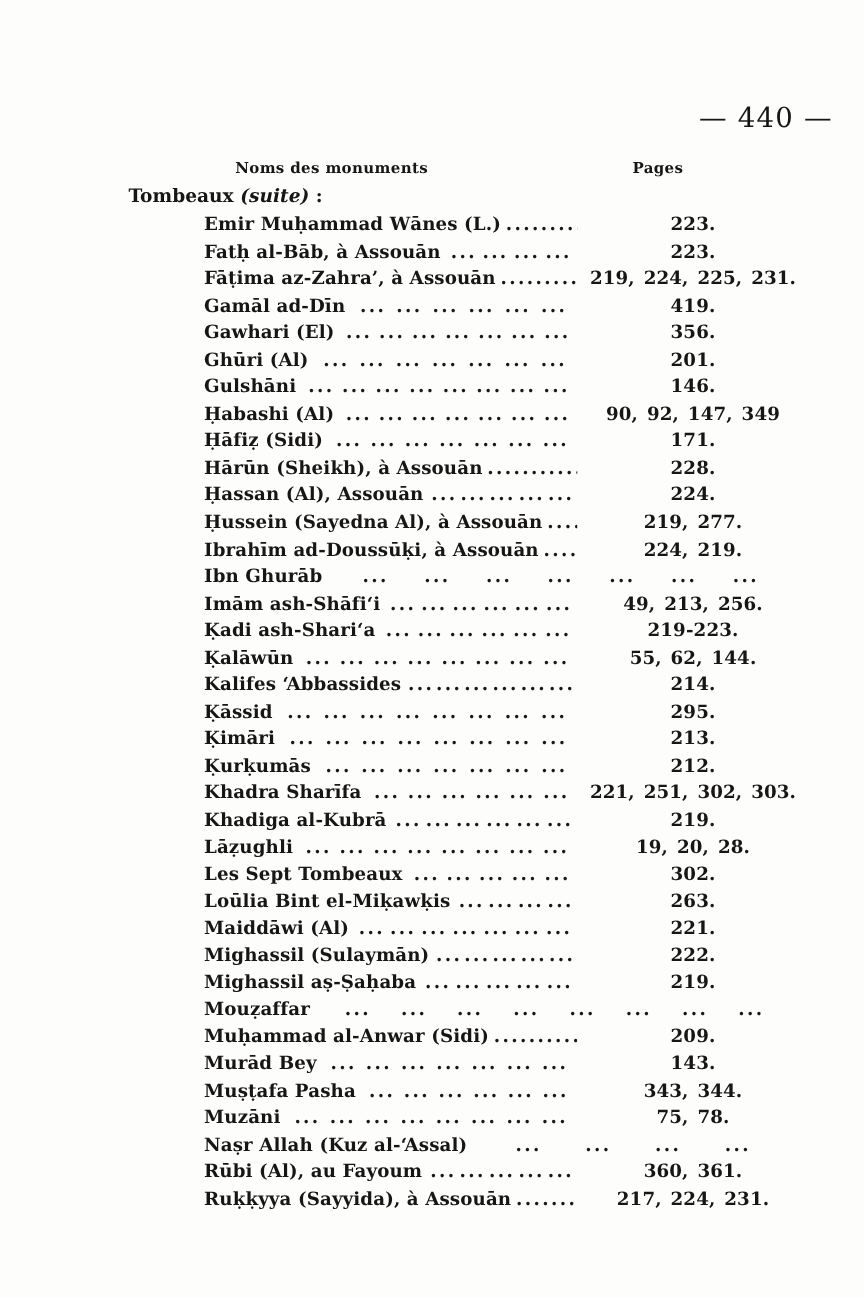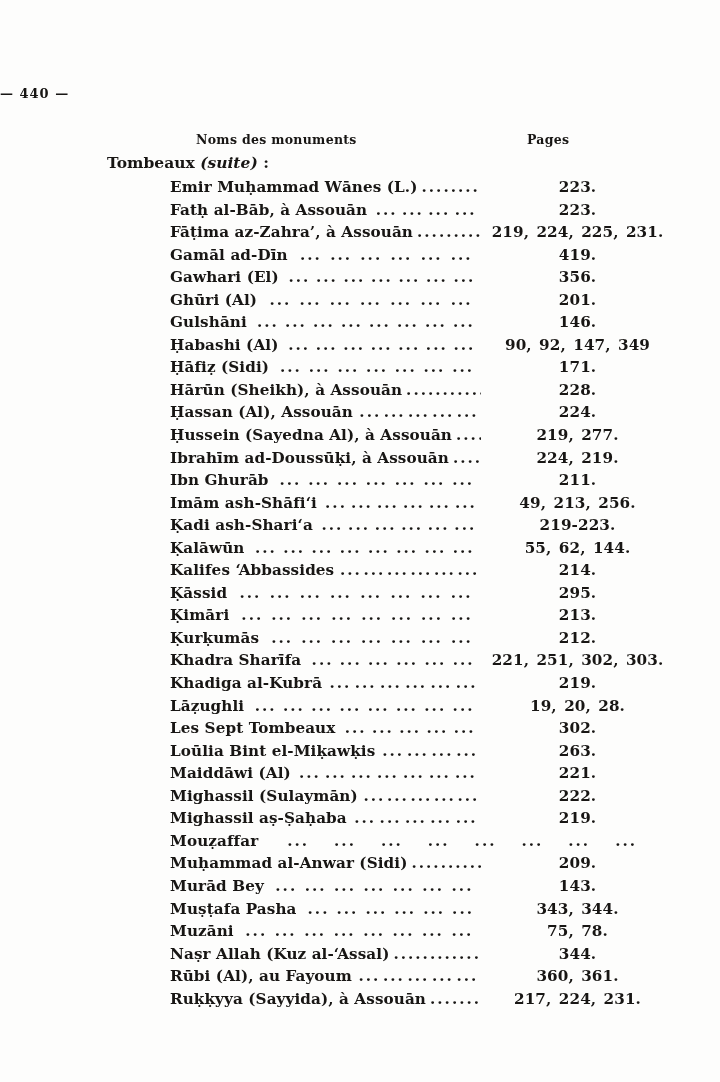--- a/index.html
+++ b/index.html
@@ -10,22 +10,22 @@
   }
   .page {
     position: relative;
     width: 720px; height: 1082px;
     background: #fdfdfc;
     color: #181614;
     overflow: hidden;
   }
   .page-number {
     position: absolute; top: 86px; left: 0; width: 694px;
-    text-align: left;
-    font-size: 13px; font-weight: bold; letter-spacing: 1px;
+    text-align: right;
+    font-size: 23px; font-weight: normal; letter-spacing: 1px;
   }
   .col-header-noms {
     position: absolute; top: 132px; left: 196px;
     font-size: 12.5px; font-weight: bold; letter-spacing: 0.3px;
   }
   .col-header-pages {
     position: absolute; top: 132px; left: 527px;
     font-size: 12.5px; font-weight: bold; letter-spacing: 0.3px;
   }
   .section-title {
@@ -225,21 +225,20 @@
         <span class="name"><span>Ibn </span><span class="seg-u">Gh</span><span>urāb</span></span>
         <span class="dots">
           <span class="dotgroup">...</span>
           <span class="dotgroup">...</span>
           <span class="dotgroup">...</span>
           <span class="dotgroup">...</span>
           <span class="dotgroup">...</span>
           <span class="dotgroup">...</span>
           <span class="dotgroup">...</span>
         </span>
-        <span class="pages">211.</span>
       </div>
       <div class="row">
         <span class="name"><span>Imām a</span><span class="seg-u">sh</span><span>-</span><span class="seg-u">Sh</span><span>āfi‘i</span></span>
         <span class="dots">
           <span class="dotgroup">...</span>
           <span class="dotgroup">...</span>
           <span class="dotgroup">...</span>
           <span class="dotgroup">...</span>
           <span class="dotgroup">...</span>
           <span class="dotgroup">...</span>
@@ -482,21 +481,20 @@
         <span class="pages">75, 78.</span>
       </div>
       <div class="row">
         <span class="name"><span>Naṣr Allah (Kuz al-‘Assal)</span></span>
         <span class="dots">
           <span class="dotgroup">...</span>
           <span class="dotgroup">...</span>
           <span class="dotgroup">...</span>
           <span class="dotgroup">...</span>
         </span>
-        <span class="pages">344.</span>
       </div>
       <div class="row">
         <span class="name"><span>Rūbi (Al), au Fayoum</span></span>
         <span class="dots">
           <span class="dotgroup">...</span>
           <span class="dotgroup">...</span>
           <span class="dotgroup">...</span>
           <span class="dotgroup">...</span>
           <span class="dotgroup">...</span>
         </span>

